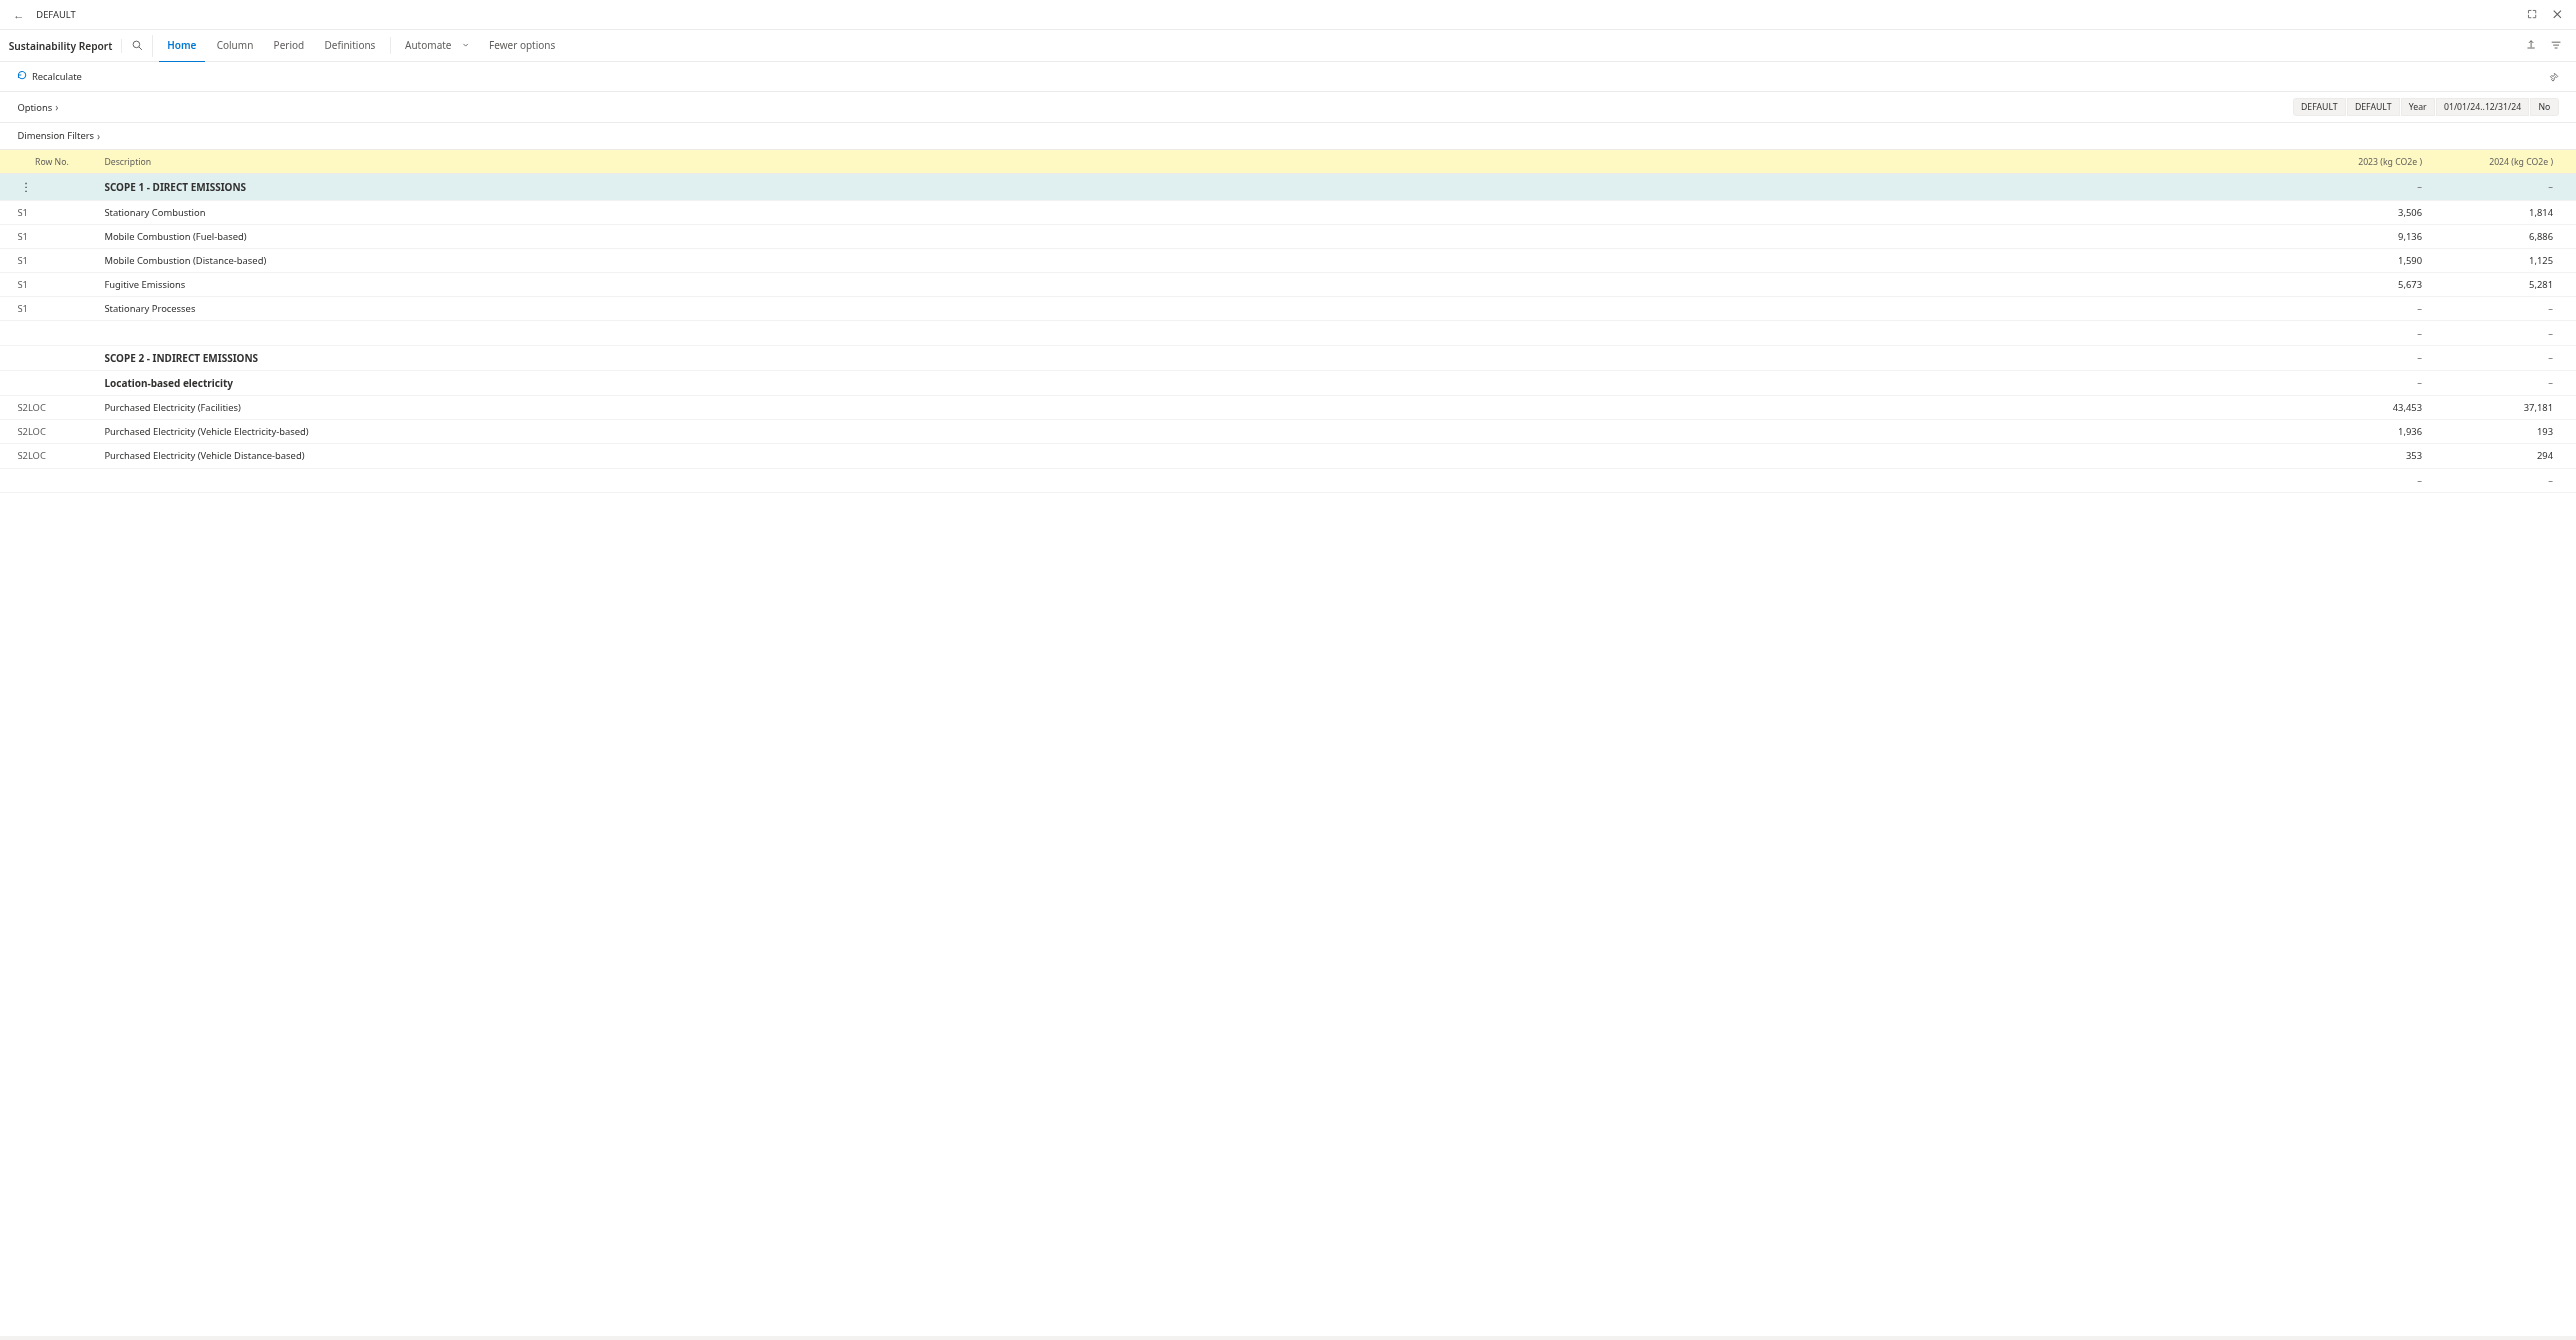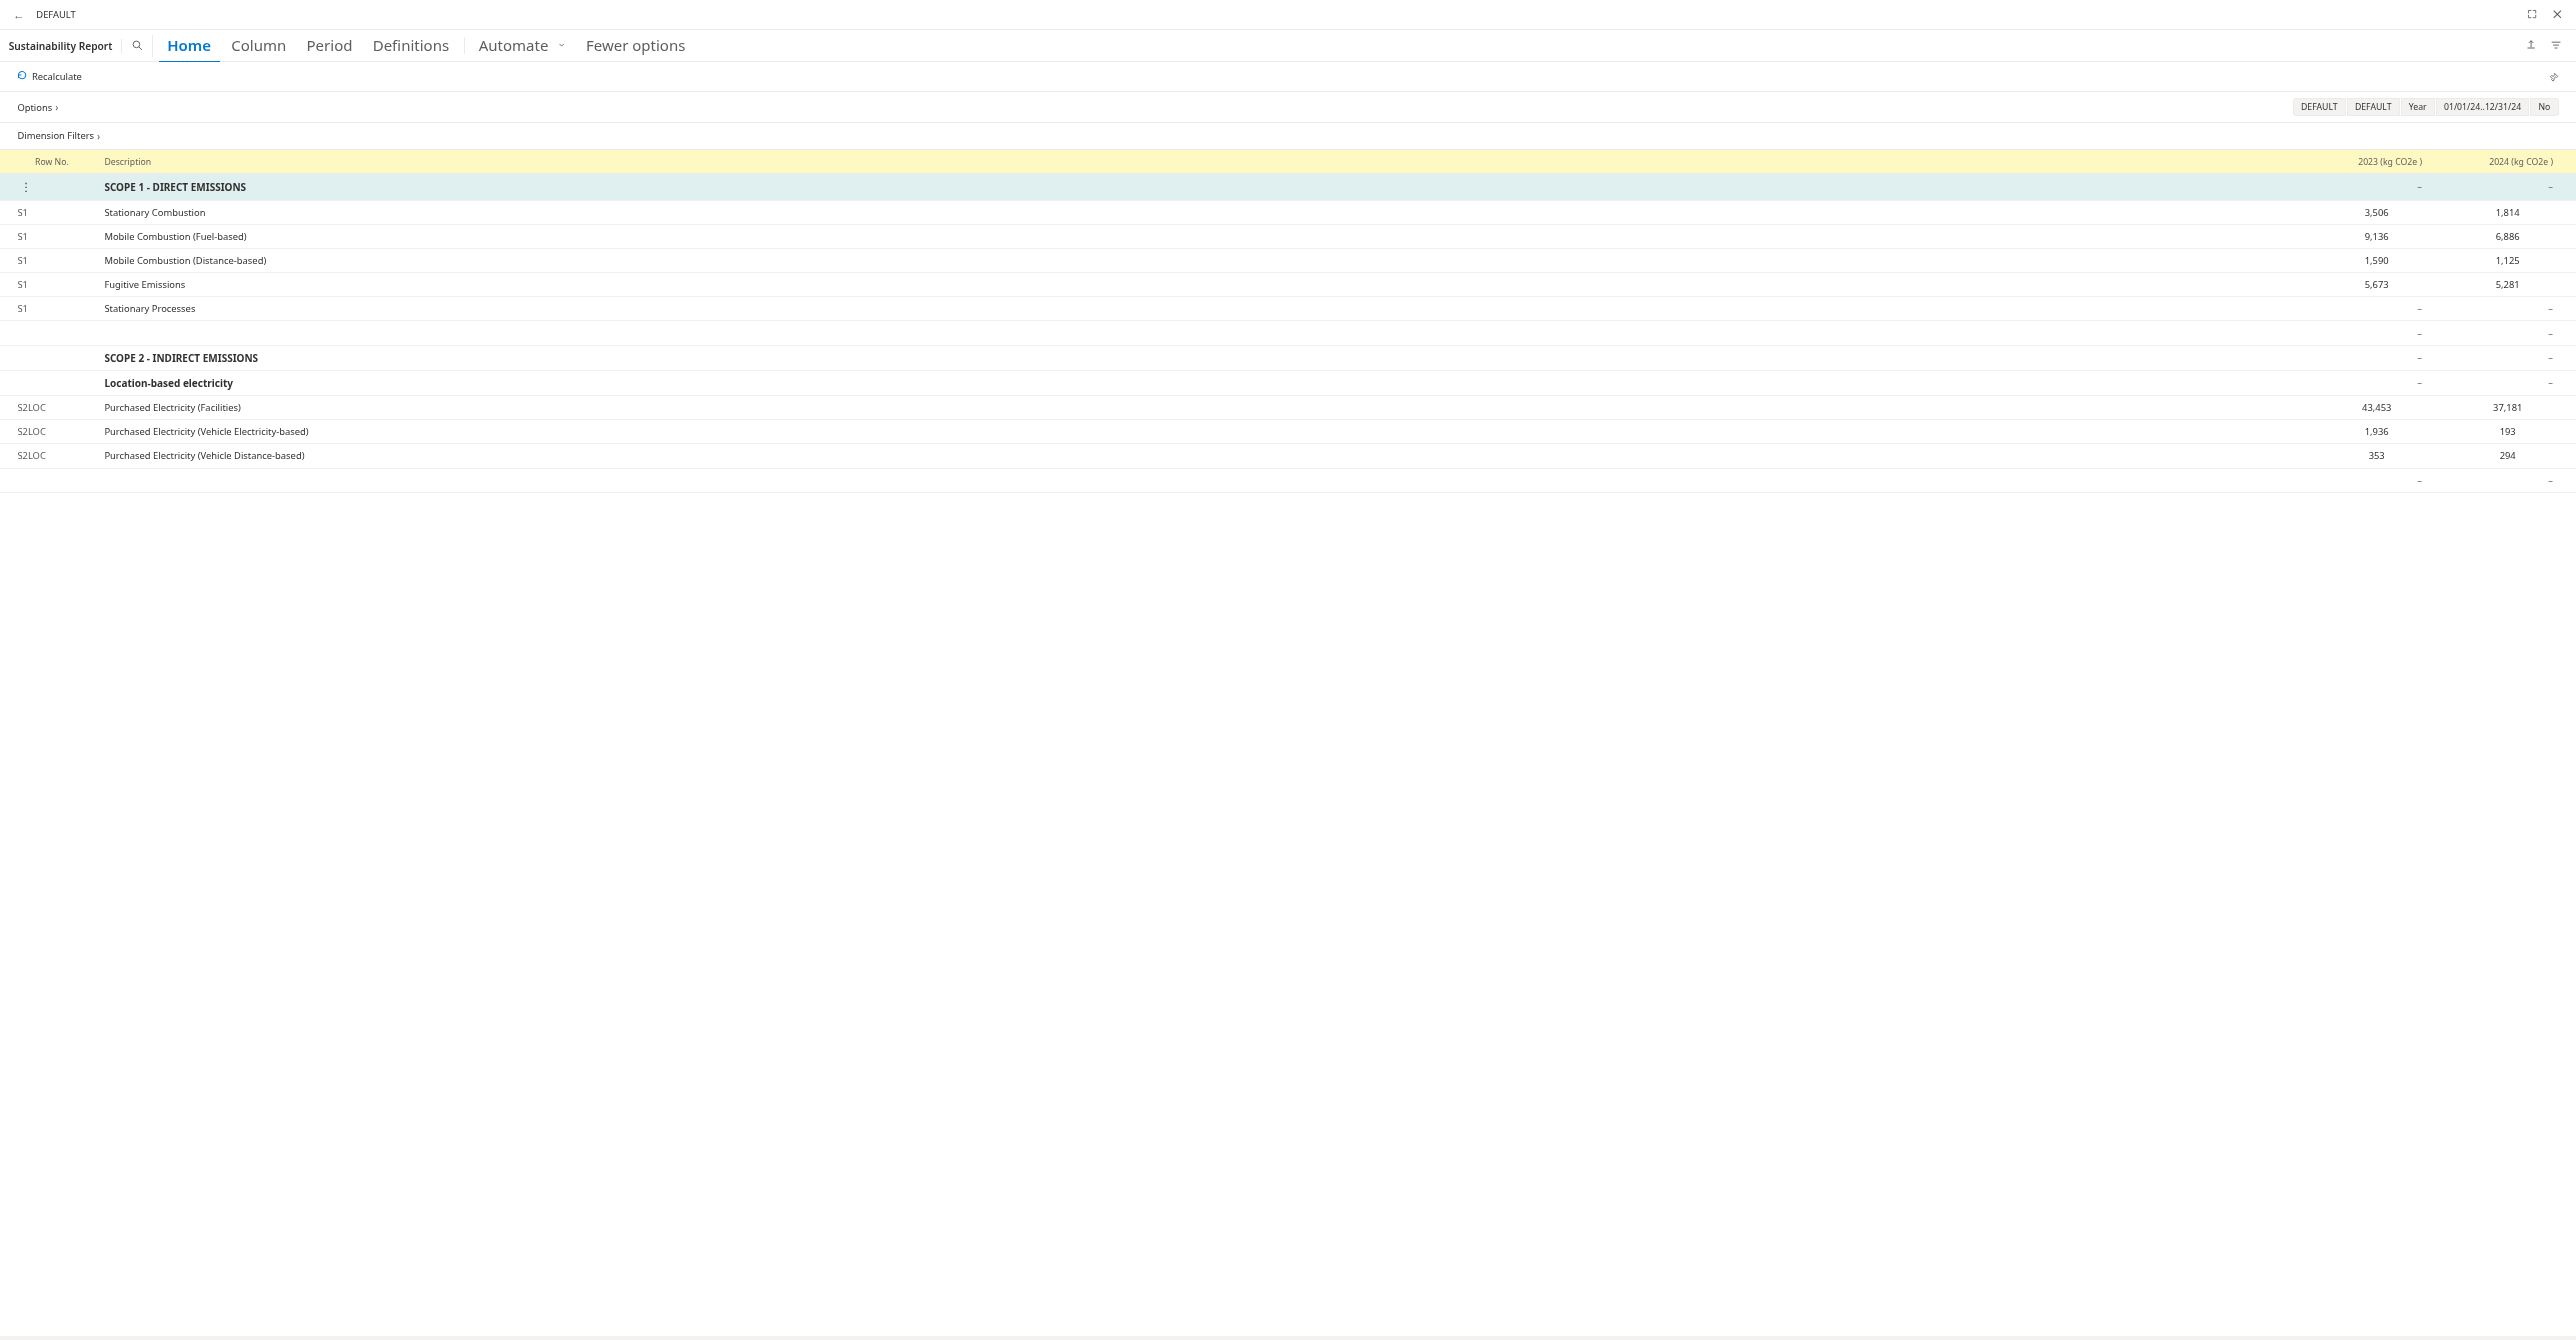--- a/index.html
+++ b/index.html
@@ -66,21 +66,21 @@
       width: 22px; height: 22px;
       display: flex; align-items: center; justify-content: center;
       cursor: pointer; color: #605e5c; font-size: 10.2px;
       border-right: 0.7px solid #edebe9;
       padding-right: 7.3px; margin-right: 2.9px;
     }
     .menu-tab {
       padding: 7.3px 8.7px;
       cursor: pointer;
       color: #605e5c;
-      font-size: 15px;
+      font-size: 10px;
       border-bottom: 1.5px solid transparent;
       height: 32px;
       display: flex; align-items: center;
     }
     .menu-tab.active {
       color: #0078d4;
       border-bottom: 1.5px solid #0078d4;
       font-weight: 600;
     }
     .menu-separator {
@@ -217,21 +217,21 @@
       width: 87px;
     }
     tbody td.description {
       font-size: 9.4px;
     }
     tbody td.bold-desc {
       font-weight: 700;
       font-size: 10px;
     }
     tbody td.num-col {
-      text-align: center;
+      text-align: right;
       color: #323130;
     }
     tbody td.dash-col {
       text-align: right;
       color: #605e5c;
     }
     .section-menu-dots {
       color: #323130; font-size: 11.6px;
       cursor: pointer; padding: 0 2.9px;
     }

